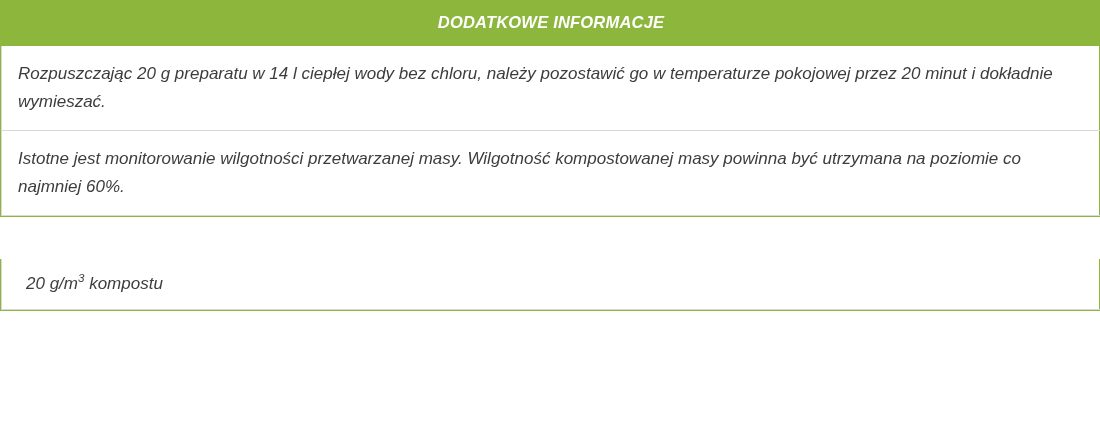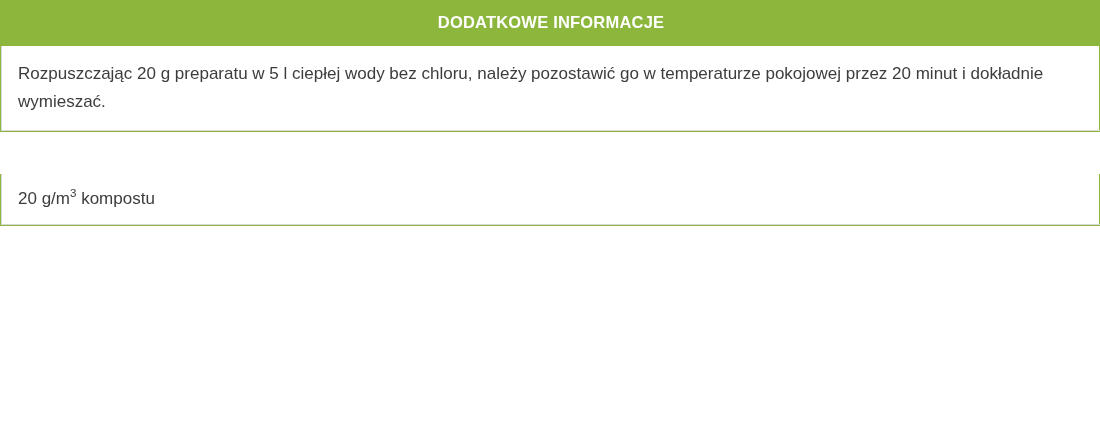--- a/index.html
+++ b/index.html
@@ -12,20 +12,21 @@
     background: #ffffff;
     font-family: "Liberation Sans", sans-serif;
     color: #3b3b3b;
     overflow: hidden;
   }
   .page {
     width: 1100px;
     height: 377px;
     position: relative;
     box-sizing: border-box;
+    font-style: italic;
   }
   .panel {
     width: 1100px;
     box-sizing: border-box;
     border: 1px solid #8cb63c;
     border-top: none;
   }
   .panel-header {
     background: #8cb63c;
     color: #ffffff;
@@ -53,40 +54,41 @@
     border-top: none;
     box-sizing: border-box;
     width: 1100px;
   }
   .spacer {
     height: 42px;
     width: 1100px;
   }
   .row-single {
     box-sizing: border-box;
-    padding: 12px 16px 12px 16px;
+    padding: 12px 16px 12px 24px;
     font-size: 17px;
     line-height: 1.5;
     color: #3d3d3d;
   }
   sup {
     font-size: 0.68em;
     vertical-align: super;
     line-height: 0;
   }
 </style>
 </head>
 <body>
 
 <div class="page">
 
   <div class="panel">
     <div class="panel-header">DODATKOWE INFORMACJE</div>
     <div class="panel-body">
-      <div class="row">Rozpuszczając 20 g preparatu w 5 l ciepłej wody bez chloru, należy pozostawić go w temperaturze pokojowej przez 20 minut i dokładnie wymieszać.</div>
+      <div class="row">Rozpuszczając 20 g preparatu w 14 l ciepłej wody bez chloru, należy pozostawić go w temperaturze pokojowej przez 20 minut i dokładnie wymieszać.</div>
+      <div class="row">Istotne jest monitorowanie wilgotności przetwarzanej masy. Wilgotność kompostowanej masy powinna być utrzymana na poziomie co najmniej 60%.</div>
     </div>
   </div>
 
   <div class="spacer"></div>
 
   <div class="panel">
     <div class="panel-body">
       <div class="row-single"><span>20 g/m</span><sup>3</sup><span> kompostu</span></div>
     </div>
   </div>

